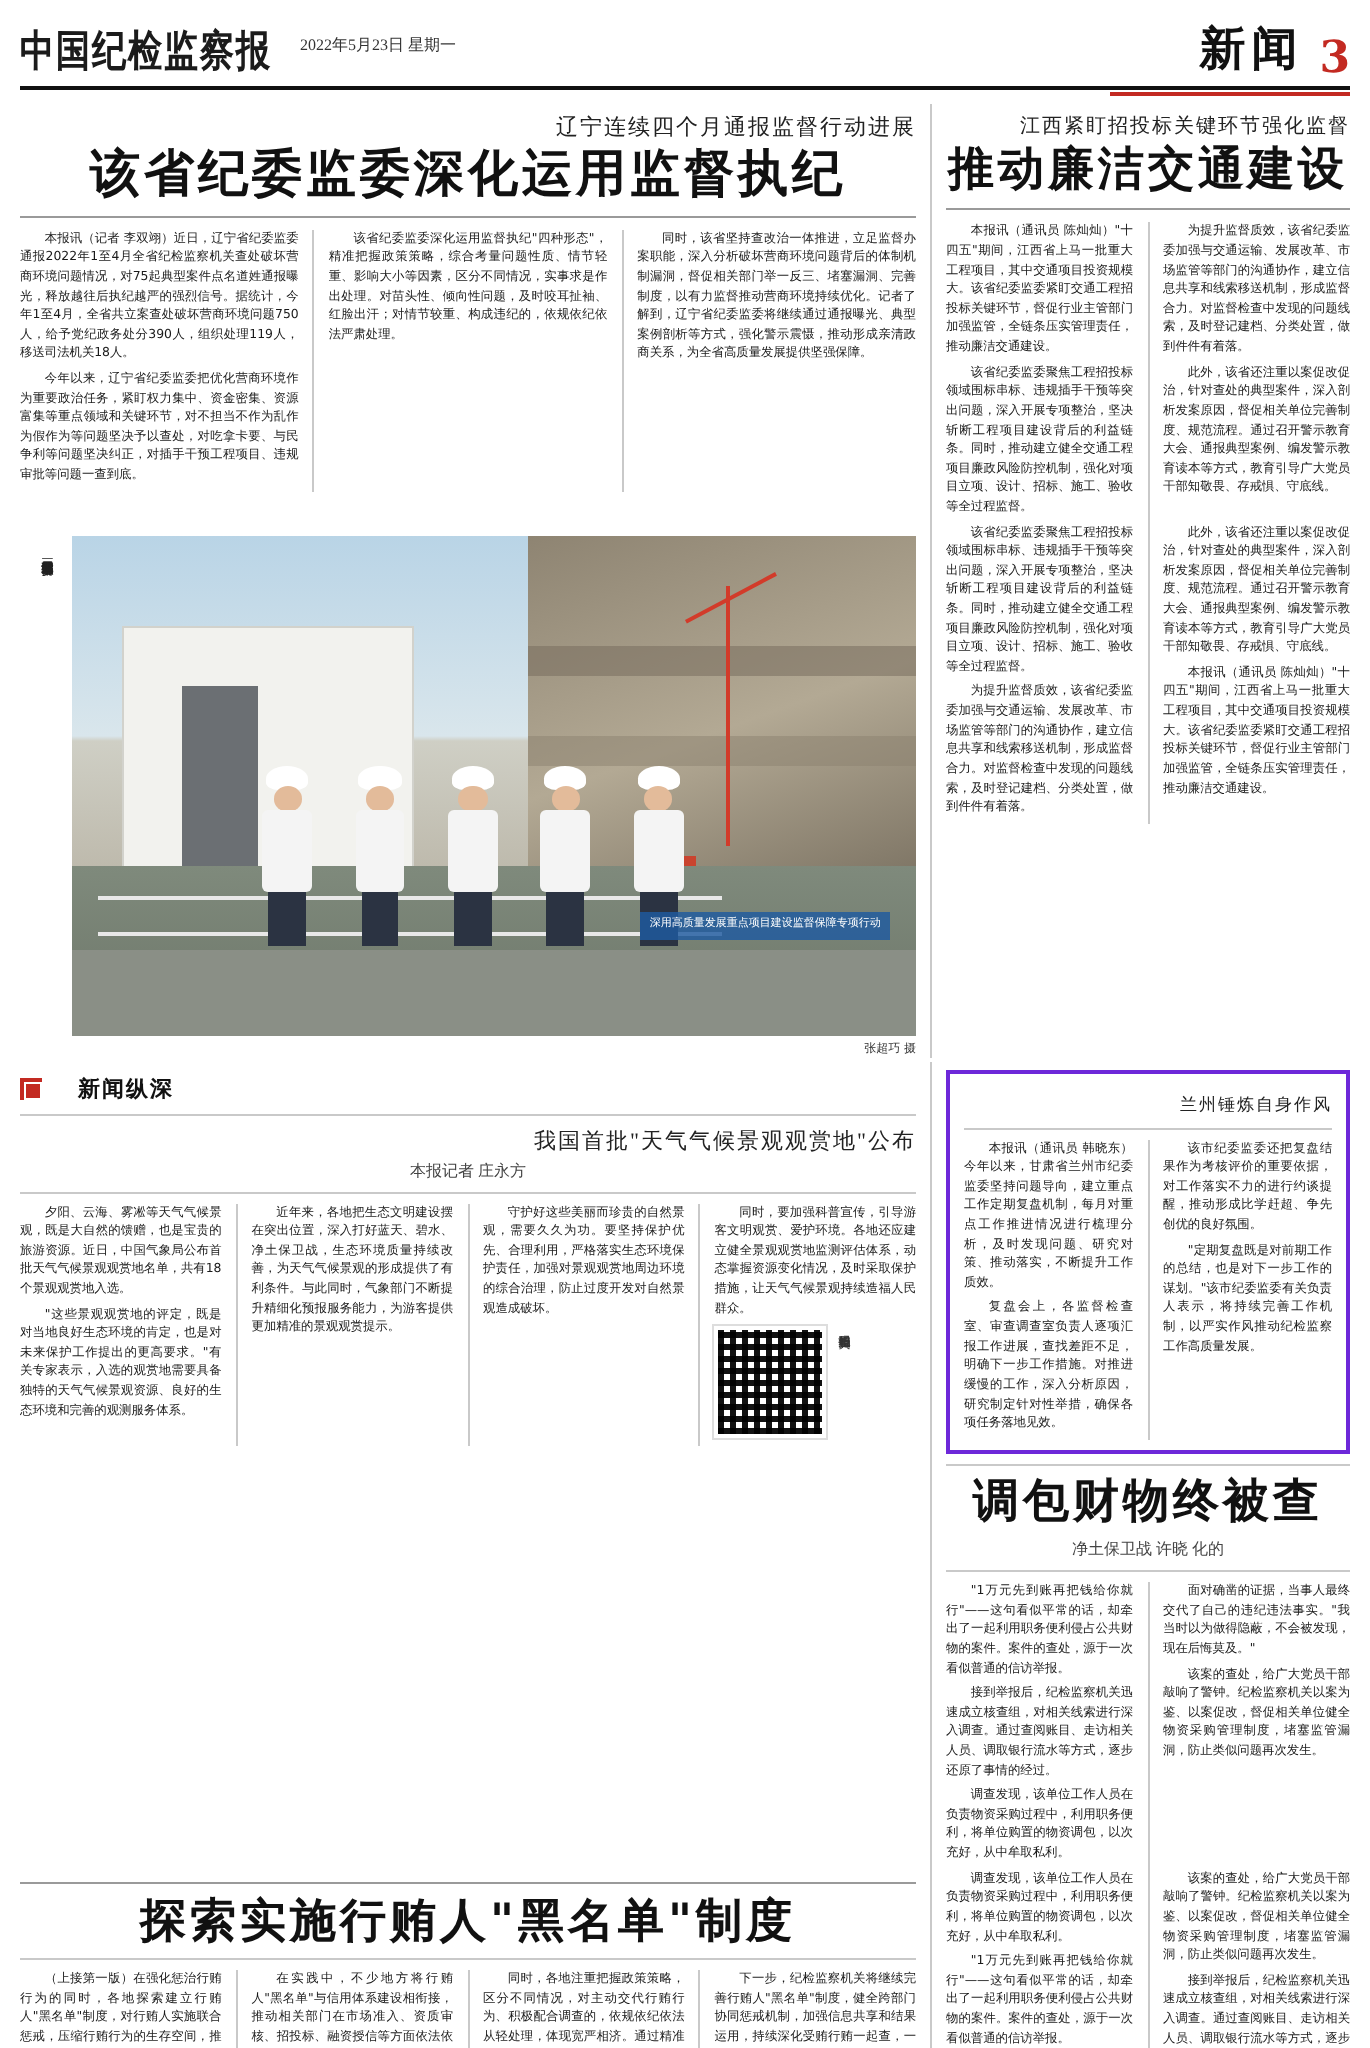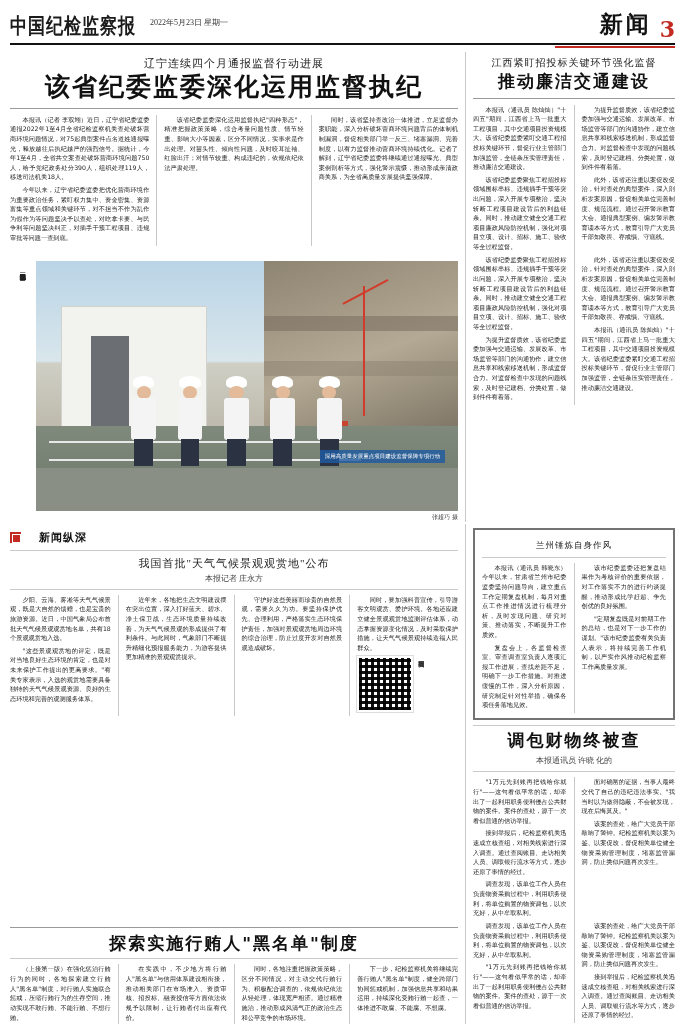--- a/index.html
+++ b/index.html
@@ -31,27 +31,27 @@
   .page-no{font-family:"DejaVu Serif",serif;font-size:22px;color:#c32a22;font-weight:bold;line-height:1;}
   .rule-top{border-bottom:2px solid #111;margin-top:3px;}
   .rule-red{border-bottom:2px solid #c32a22;width:120px;margin-left:auto;margin-top:1px;}
 
   
   .cols{display:flex;}
   .divider-v{width:1px;background:#c9c9c9;margin:0 7px;flex:none;}
   .hr{border-top:1px solid #9a9a9a;margin:6px 0;}
   .hr-thin{border-top:1px solid #c9c9c9;margin:5px 0;}
 
-  .kicker{font-size:11px;text-align:center;color:#222;margin:4px 0 2px;letter-spacing:1px;}
+  .kicker{font-size:11px;text-align:right;color:#222;margin:4px 0 2px;letter-spacing:1px;}
   .headline{
     font-family:"DejaVu Serif", serif;
     font-weight:bold;text-align:center;color:#111;line-height:1.15;
   }
   .h-main{font-size:25px;letter-spacing:2px;margin:2px 0 6px;}
-  .h-mid{font-size:17px;letter-spacing:2px;margin:2px 0 5px;}
+  .h-mid{font-size:23px;letter-spacing:2px;margin:2px 0 5px;}
   .h-small{font-size:16px;letter-spacing:1px;margin:2px 0 4px;}
   .byline{font-size:8px;text-align:center;color:#444;margin-bottom:4px;}
 
   .body-text{
     font-size:6.2px;line-height:1.55;text-align:justify;color:#1a1a1a;
     font-family:"DejaVu Sans", sans-serif;
     word-break:break-all;
   }
   .body-text p{margin:0 0 3px;text-indent:2em;}
 
@@ -100,21 +100,21 @@
 
   
   .qr-wrap{display:flex;align-items:flex-start;gap:4px;margin:4px 0;}
   .qr{width:52px;height:52px;background:
       repeating-linear-gradient(90deg,#111 0 3px,#fff 3px 6px),
       repeating-linear-gradient(0deg,#111 0 3px,transparent 3px 6px);
       background-blend-mode:multiply;border:2px solid #fff;outline:1px solid #ddd;}
   .qr-cap{font-size:6px;line-height:1.5;color:#333;writing-mode:vertical-rl;height:52px;font-family:"DejaVu Sans",sans-serif;}
 
   
-  .boxed{border:2px solid #737373;padding:6px 7px 5px;margin-top:4px;}
+  .boxed{border:2px solid #6d28d9;padding:6px 7px 5px;margin-top:4px;}
 
   
   .footer{
     position:absolute;left:10px;right:10px;bottom:4px;
     border-top:1px solid #111;padding-top:3px;
     text-align:center;font-size:7px;color:#222;letter-spacing:.5px;
     font-family:"DejaVu Sans",sans-serif;
   }
 </style>
 </head>
@@ -302,21 +302,21 @@
           <div class="divider-v"></div>
           <div class="col body-text">
             <p>该市纪委监委还把复盘结果作为考核评价的重要依据，对工作落实不力的进行约谈提醒，推动形成比学赶超、争先创优的良好氛围。</p>
             <p>"定期复盘既是对前期工作的总结，也是对下一步工作的谋划。"该市纪委监委有关负责人表示，将持续完善工作机制，以严实作风推动纪检监察工作高质量发展。</p>
           </div>
         </div>
       </div>
 
       <div class="hr-thin"></div>
       <div class="headline h-mid">调包财物终被查</div>
-      <div class="byline">本报通讯员 许晓 化的</div>
+      <div class="byline">净土保卫战 许晓 化的</div>
       <div class="hr-thin"></div>
       <div class="cols">
         <div class="col body-text">
           <p>"1万元先到账再把钱给你就行"——这句看似平常的话，却牵出了一起利用职务便利侵占公共财物的案件。案件的查处，源于一次看似普通的信访举报。</p>
           <p>接到举报后，纪检监察机关迅速成立核查组，对相关线索进行深入调查。通过查阅账目、走访相关人员、调取银行流水等方式，逐步还原了事情的经过。</p>
           <p>调查发现，该单位工作人员在负责物资采购过程中，利用职务便利，将单位购置的物资调包，以次充好，从中牟取私利。</p>
         </div>
         <div class="divider-v"></div>
         <div class="col body-text">
           <p>面对确凿的证据，当事人最终交代了自己的违纪违法事实。"我当时以为做得隐蔽，不会被发现，现在后悔莫及。"</p>

